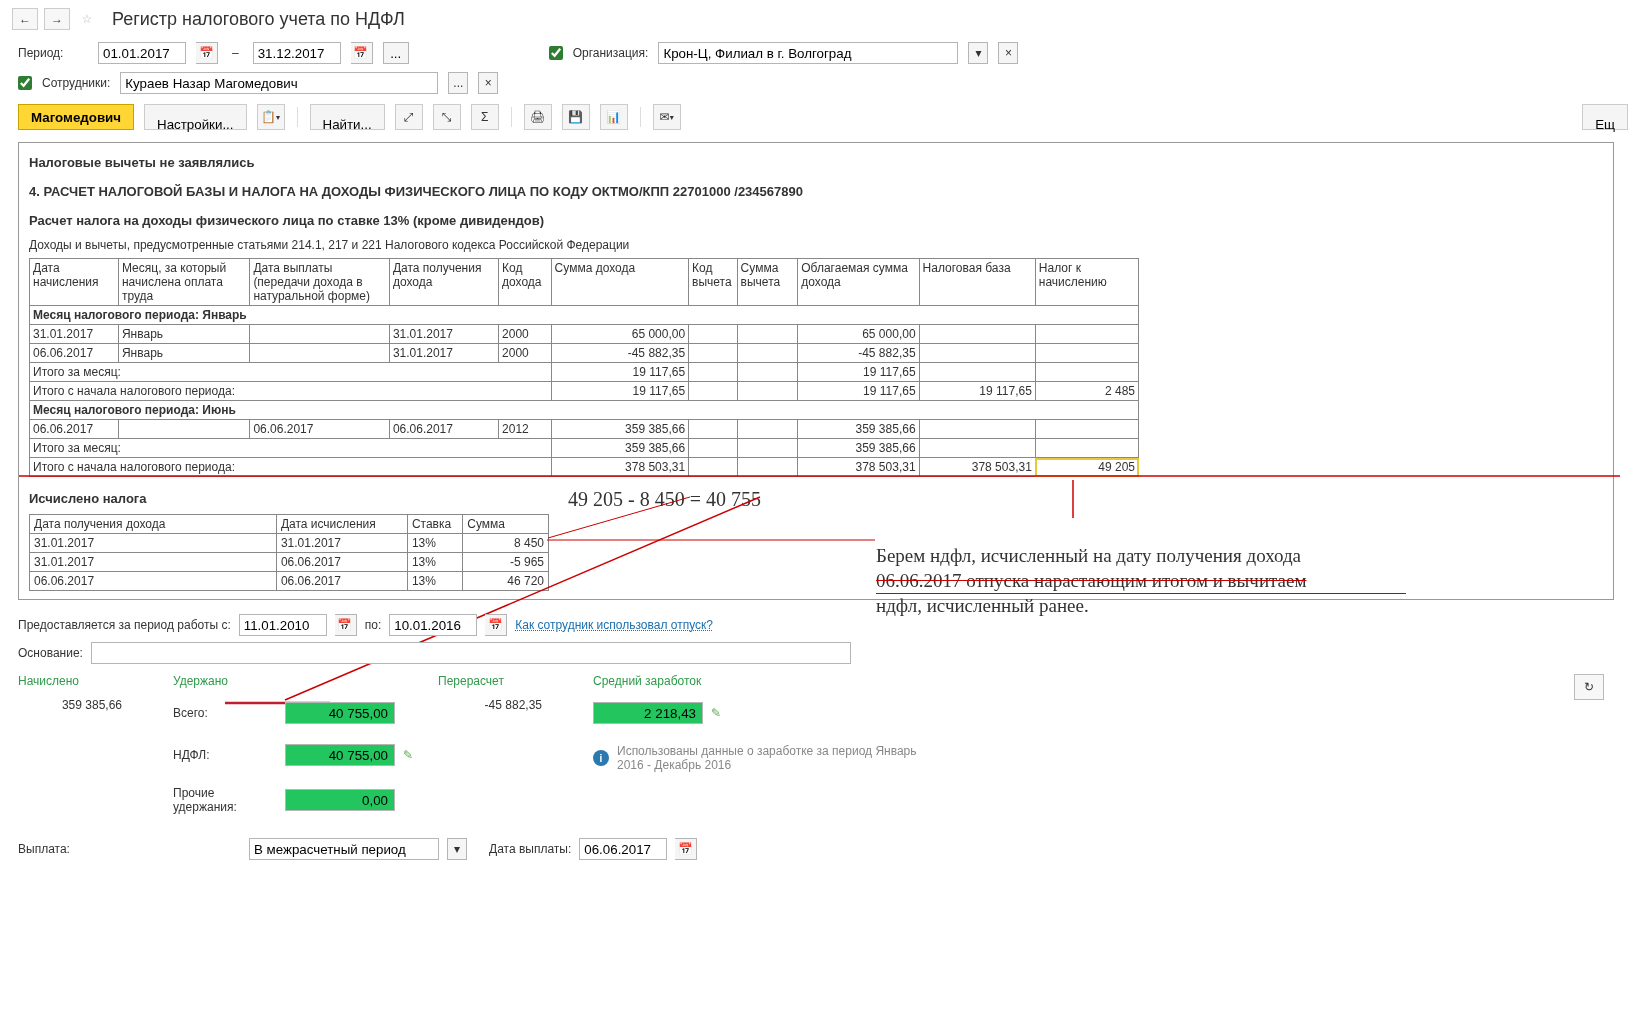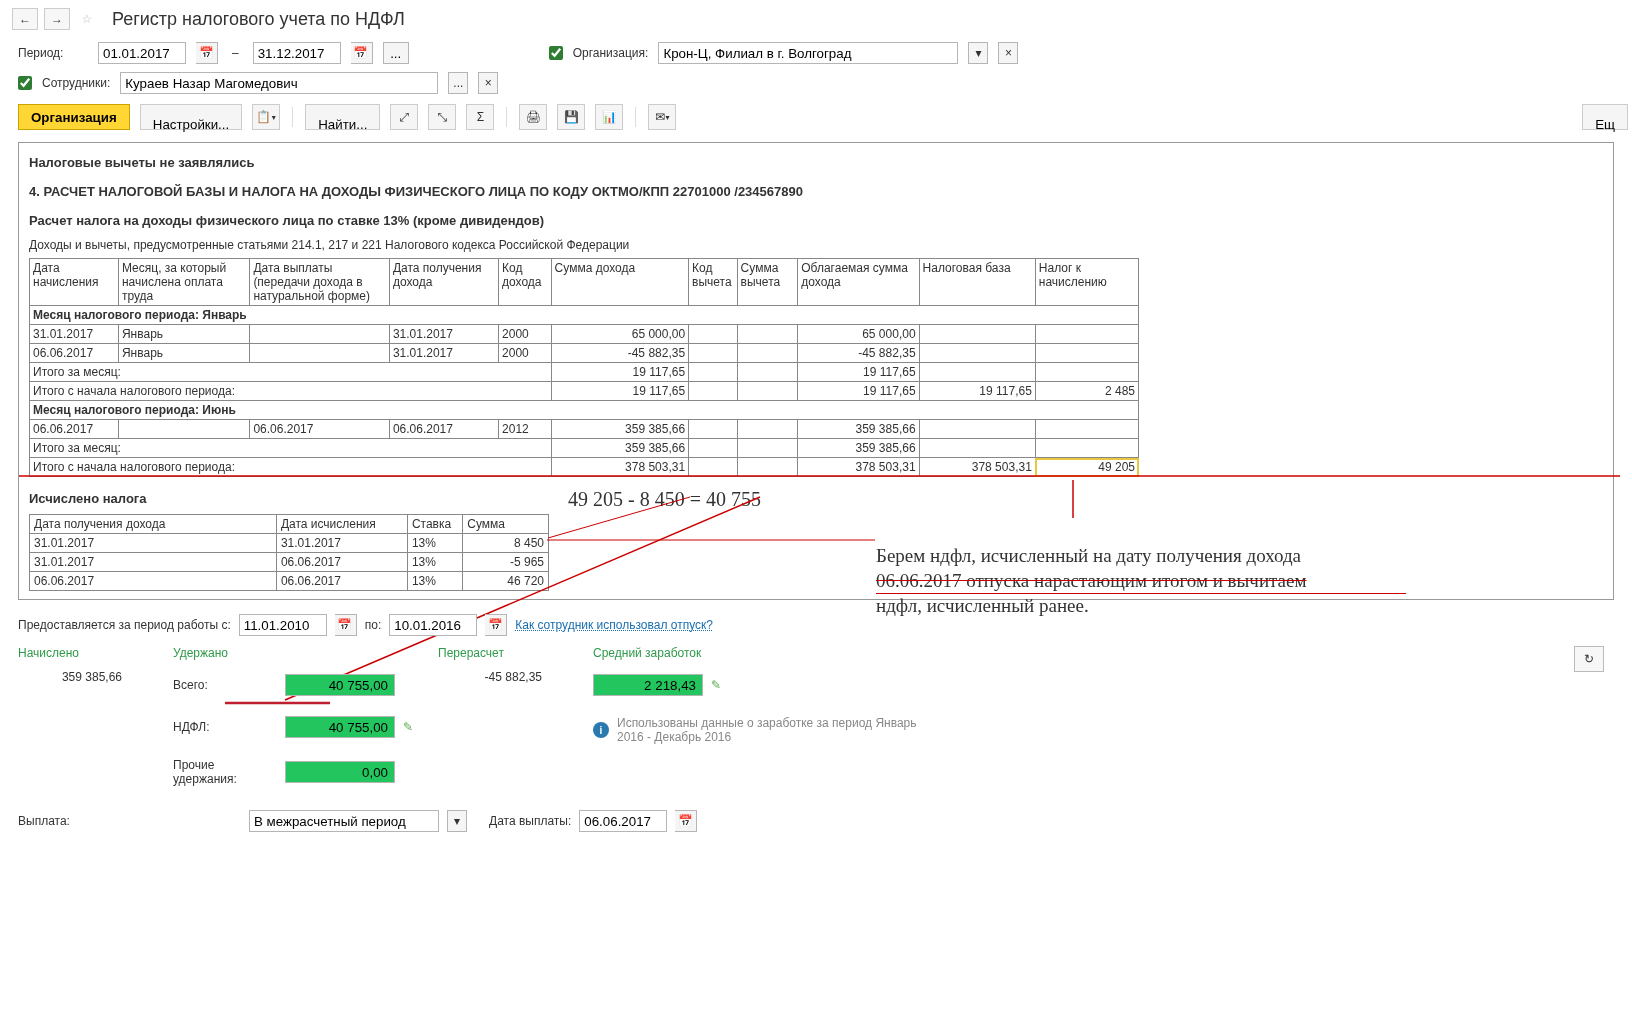--- a/index.html
+++ b/index.html
@@ -89,21 +89,21 @@
 
 <div class="param-row">
   <input type="checkbox" class="chk" checked="" style="">
   <span style="min-width:66px">Сотрудники:</span>
   <input class="emp-field" value="Кураев Назар Магомедович" style="">
   <span class="small-btn">...</span>
   <span class="small-btn">×</span>
 </div>
 
 <div class="toolbar">
-  <button class="btn-yellow">Организация</button>
+  <button class="btn-yellow">Магомедович</button>
   <button class="btn-plain">Настройки...</button>
   <span class="icon-btn">📋<span style="font-size:8px">▾</span></span>
   <span class="sep"></span>
   <button class="btn-plain">Найти...</button>
   <span class="icon-btn">⤢</span>
   <span class="icon-btn">⤡</span>
   <span class="icon-btn">Σ</span>
   <span class="sep"></span>
   <span class="icon-btn">🖨</span>
   <span class="icon-btn">💾</span>
@@ -270,20 +270,24 @@
 <div class="lower-panel">
   <div class="lp-row">
     <span>Предоставляется за период работы с:</span>
     <input class="lp-input" style="width: 88px;" value="11.01.2010">
     <span class="cal-btn">📅</span>
     <span>по:</span>
     <input class="lp-input" style="width: 88px;" value="10.01.2016">
     <span class="cal-btn">📅</span>
     <a class="link">Как сотрудник использовал отпуск?</a>
   </div>
+  <div class="lp-row">
+    <span>Основание:</span>
+    <input class="lp-input" style="width: 760px;">
+  </div>
 
   <div style="display:flex; gap:45px; margin-top:10px; align-items:flex-start">
     <div class="col" style="width:110px">
       <span class="green-h">Начислено</span>
       <div class="val-readonly">359 385,66</div>
     </div>
     <div class="col" style="width:220px">
       <span class="green-h">Удержано</span>
       <div class="lp-row">
           <span class="lp-label">Всего:</span>

